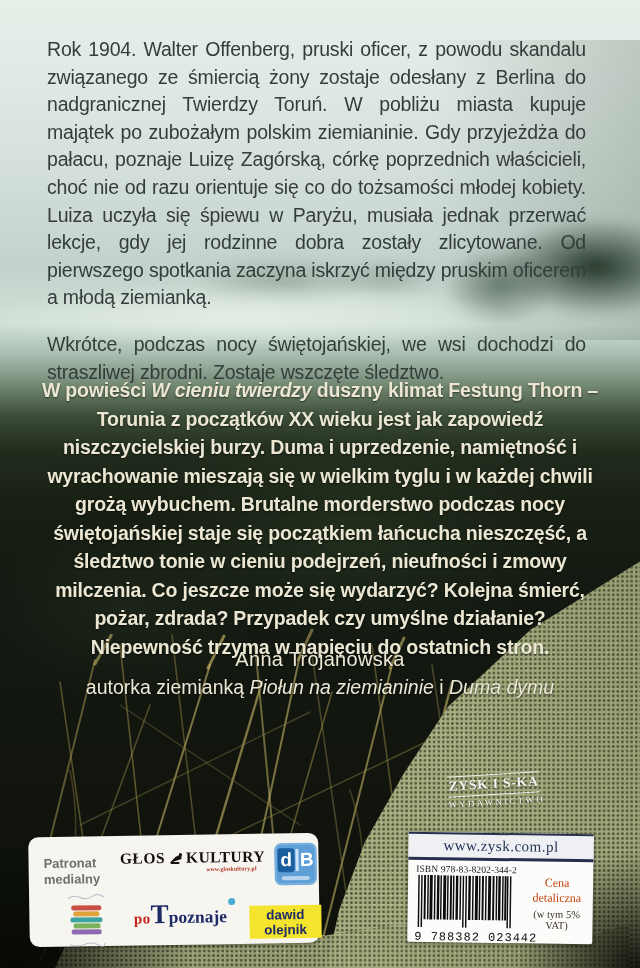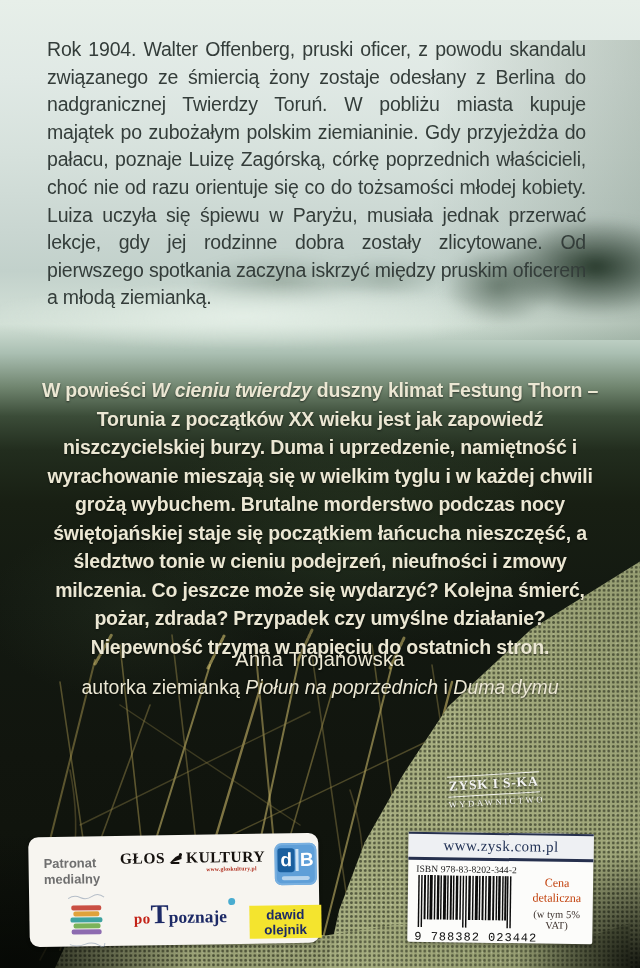--- a/index.html
+++ b/index.html
@@ -161,33 +161,34 @@
       <path d="M540 330 Q 560 250 610 190" fill="none" stroke="#8d7f45" stroke-width="1.6" opacity=".45"></path>
     </g>
   </svg>
 
   <div class="mesh mesh-right"></div>
   <div class="mesh mesh-bottom"></div>
   <div class="vignette"></div>
 
   <div class="synopsis">
     <p>Rok 1904. Walter Offenberg, pruski oficer, z powodu skandalu związanego ze śmiercią żony zostaje odesłany z Berlina do nadgranicznej Twierdzy Toruń. W pobliżu miasta kupuje majątek po zubożałym polskim ziemianinie. Gdy przyjeżdża do pałacu, poznaje Luizę Zagórską, córkę poprzednich właścicieli, choć nie od razu orientuje się co do tożsamości młodej kobiety. Luiza uczyła się śpiewu w Paryżu, musiała jednak przerwać lekcje, gdy jej rodzinne dobra zostały zlicytowane. Od pierwszego spotkania zaczyna iskrzyć między pruskim oficerem a młodą ziemianką.</p>
+    <p>Wkrótce, podczas nocy świętojańskiej, we wsi dochodzi do straszliwej zbrodni. Zostaje wszczęte śledztwo.</p>
   </div>
 
   <div class="blurb">
     <span>W powieści</span>
     <i>W cieniu twierdzy</i>
     <span>duszny klimat Festung Thorn – Torunia z początków XX wieku jest jak zapowiedź niszczycielskiej burzy. Duma i uprzedzenie, namiętność i wyrachowanie mieszają się w wielkim tyglu i w każdej chwili grożą wybuchem. Brutalne morderstwo podczas nocy świętojańskiej staje się początkiem łańcucha nieszczęść, a śledztwo tonie w cieniu podejrzeń, nieufności i zmowy milczenia. Co jeszcze może się wydarzyć? Kolejna śmierć, pożar, zdrada? Przypadek czy umyślne działanie? Niepewność trzyma w napięciu do ostatnich stron.</span>
   </div>
 
   <div class="author">
     <div class="name">Anna Trojanowska</div>
     <div class="credit">
       <span>autorka ziemianką</span>
-      <i>Piołun na poprzednich</i>
+      <i>Piołun na ziemianinie</i>
       <span>i</span>
       <i>Duma dymu</i>
     </div>
   </div>
 
   <div class="zysk">
     <div class="zname">ZYSK I S-KA</div>
     <div class="ztype">WYDAWNICTWO</div>
   </div>
 

